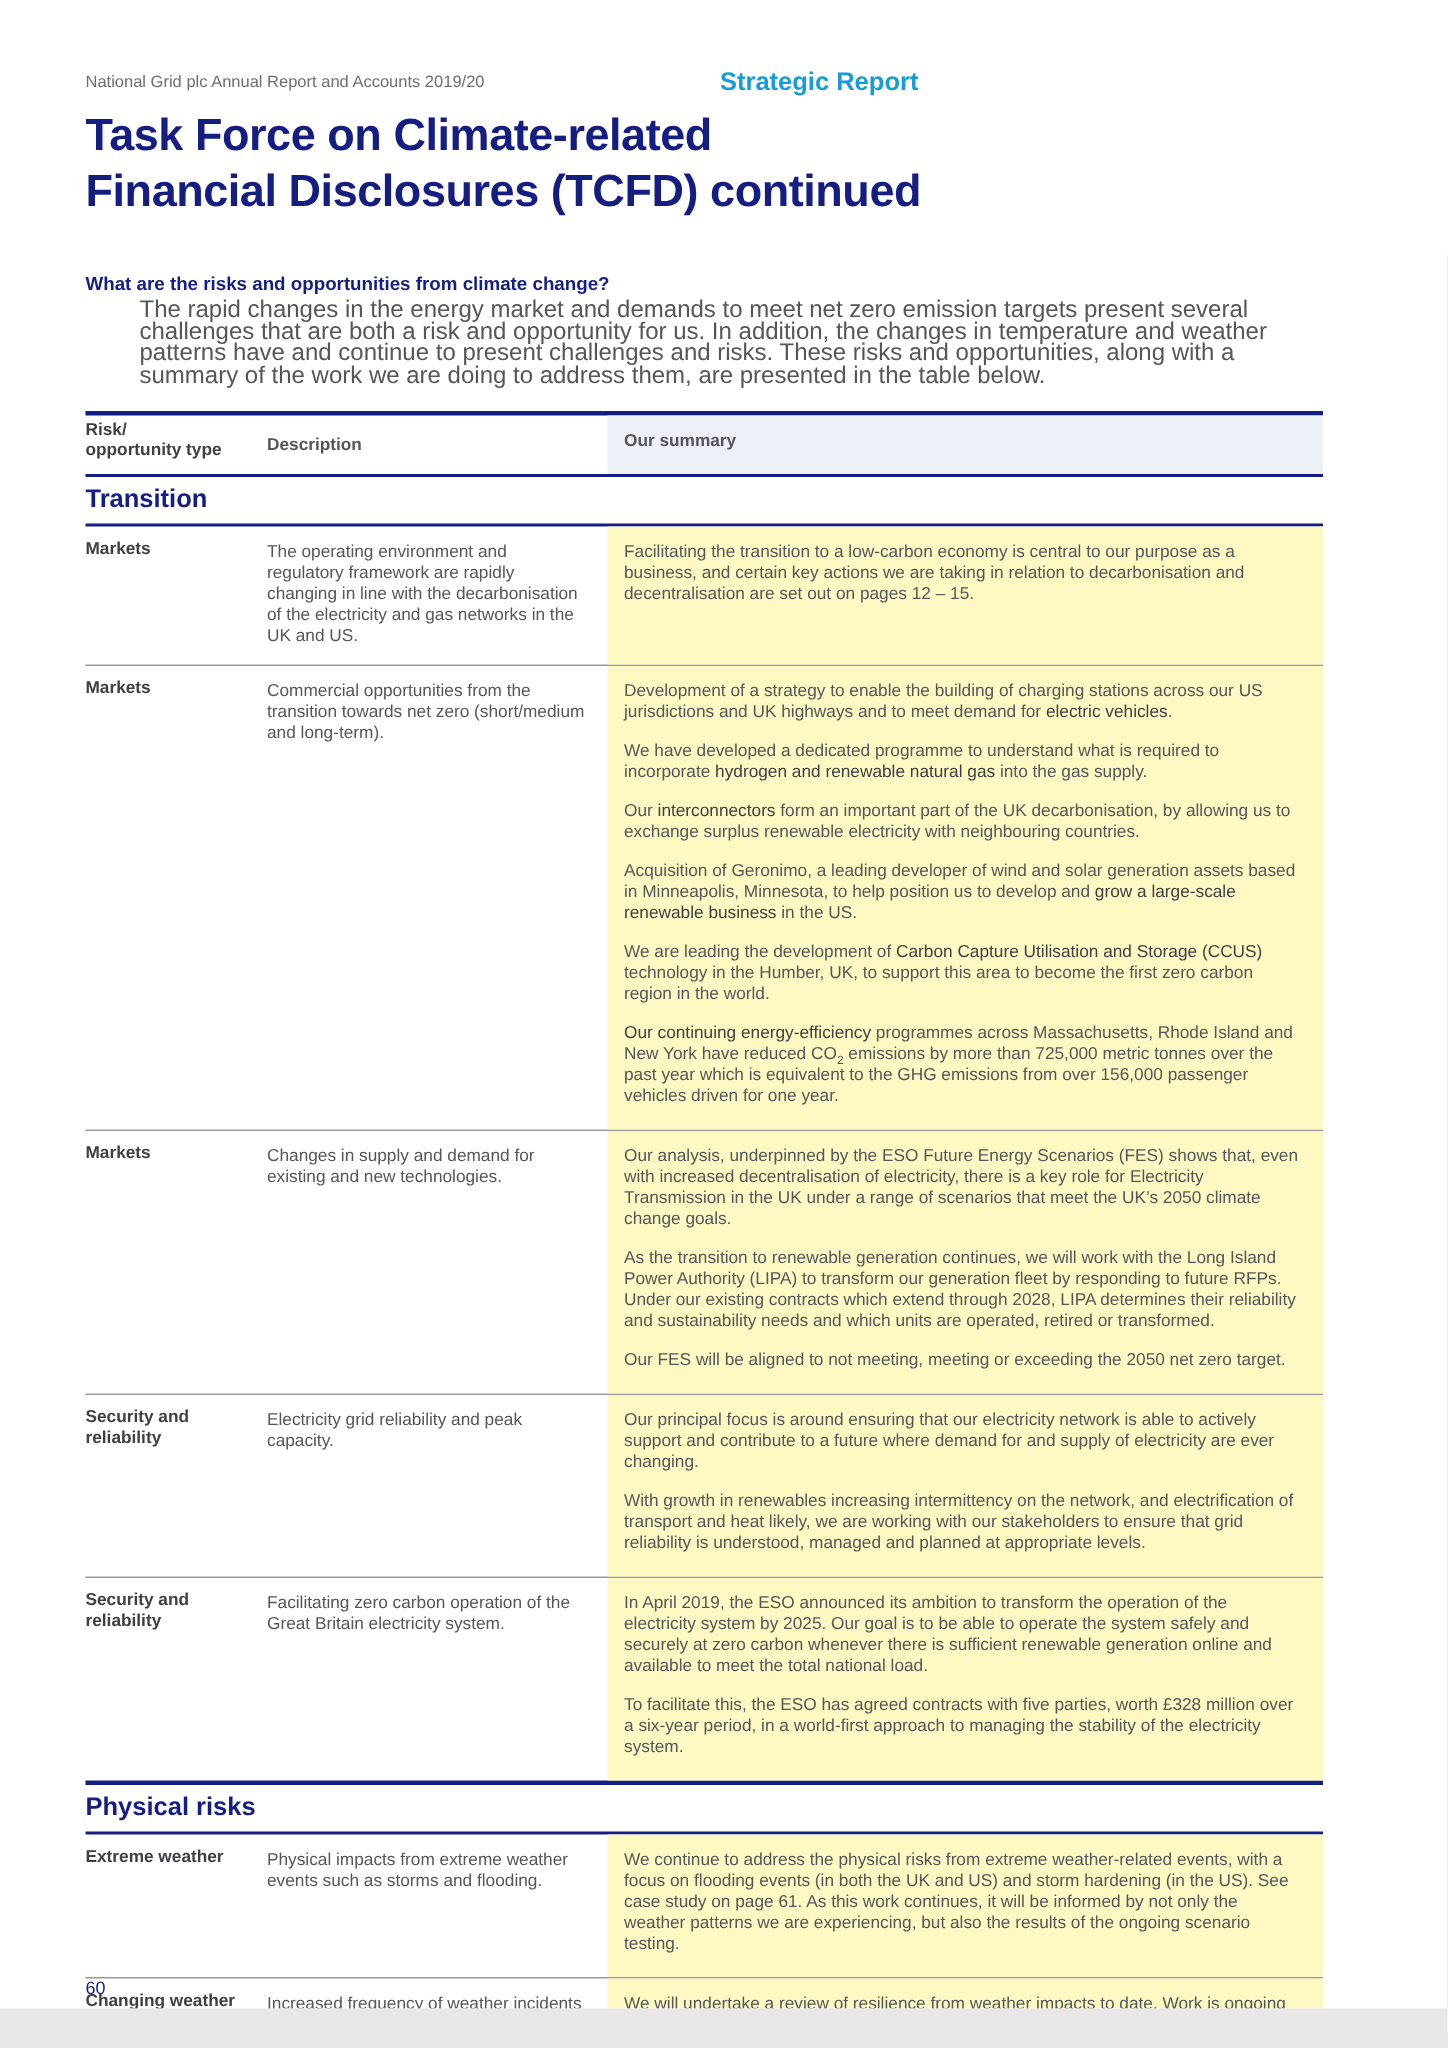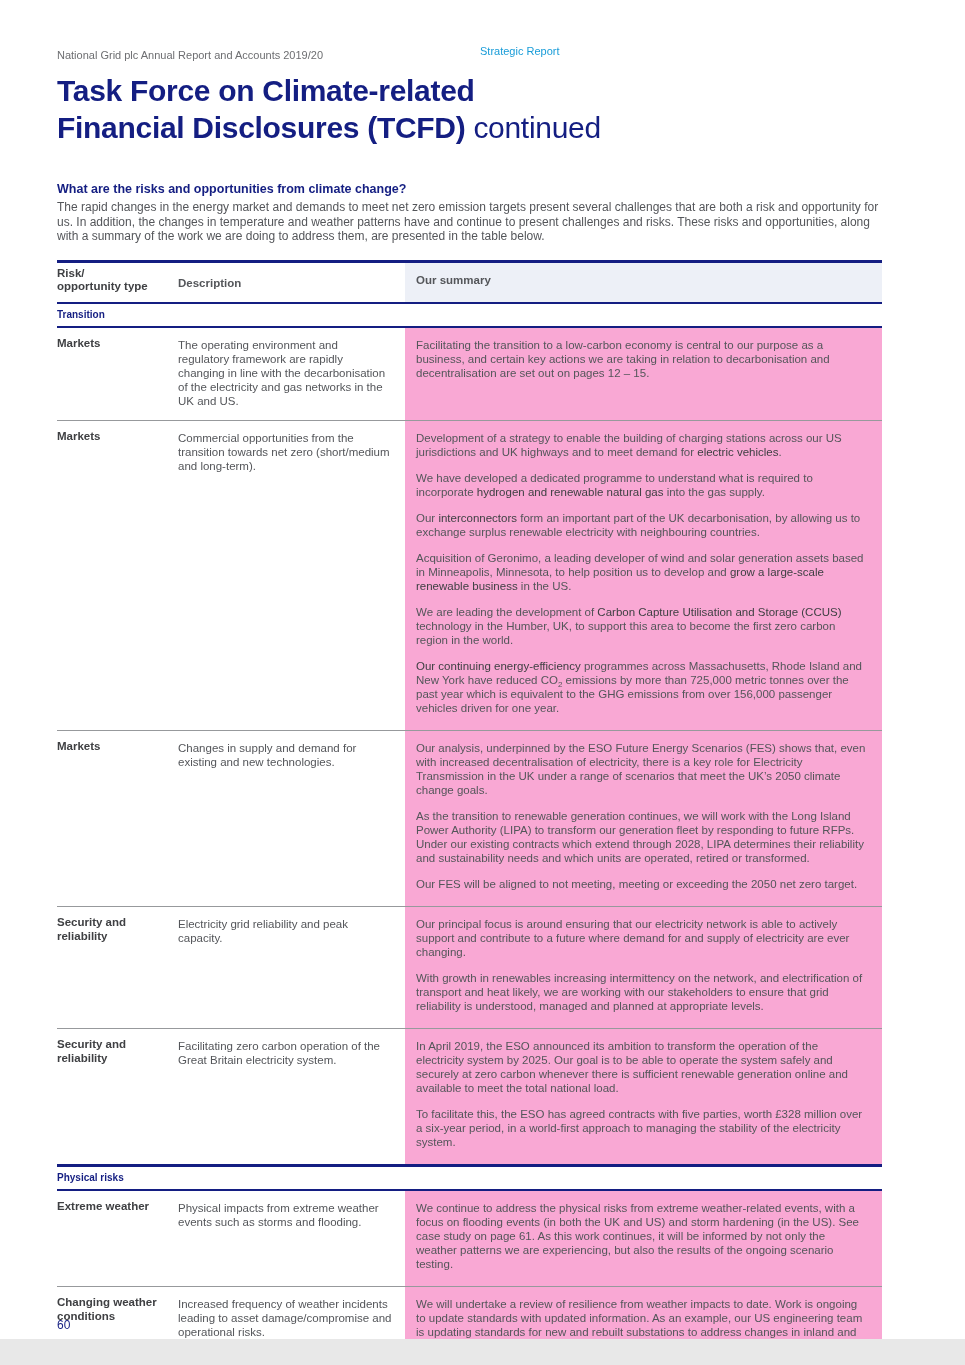--- a/index.html
+++ b/index.html
@@ -4,43 +4,43 @@
 <style>
   * { box-sizing: border-box; margin: 0; padding: 0; }
   html,body { background:#e8e8e8; }
   .page {
     width: 965px; height: 1339px; background: #ffffff; position: relative;
     font-family: "Liberation Sans", sans-serif; overflow: hidden; margin: 0 auto;
   }
   .content { position: absolute; left: 57px; top: 45px; width: 825px; }
   .meta-row { position: relative; height: 14px; }
   .meta-left { font-size: 11px; color: #6d6e71; }
-  .meta-right { position: absolute; left: 423px; top: 0; font-size: 11px; font-weight: 400; color: #189cd8; }
+  .meta-right { position: absolute; left: 423px; top: 0; font-size: 17px; font-weight: 700; color: #189cd8; }
   .title { margin-top: 13px; font-size: 30px; line-height: 37px; font-weight: 700; color: #141e82; letter-spacing: -0.3px; }
-  .title .light { font-weight: 400; margin-top: 15px; }
+  .title .light { font-weight: 700; margin-top: 15px; }
   .intro-heading { margin-top: 36px; font-size: 12.5px; font-weight: 700; color: #141e82; }
-  .intro-body { margin-top: 4px; font-size: 12px; line-height: 14.6px; color: #54565a; }
+  .intro-body { margin-top: 4px; font-size: 16px; line-height: 14.6px; color: #54565a; margin-left: 36px; }
 
   .table { margin-top: 16px; border-top: 3px solid #141e82; }
   .header-row { display: grid; grid-template-columns: 121px 227px 1fr; border-bottom: 2px solid #141e82; min-height: 30px; }
   .th { font-weight: 700; color: #141e82; font-size: 11.5px; }
   .c1.th { padding: 4px 10px 3px 0; line-height: 13px; }
   .thb { display: flex; align-items: flex-end; padding-bottom: 3px; }
   .c3.th { background: #edf0f7; padding-left: 11px; }
 
   .sec-row { border-bottom: 2px solid #141e82; }
   .sec-row.sec-top { border-top: 3px solid #141e82; }
-  .sec-label { font-size: 10px; font-weight: 700; color: #141e82; padding: 5px 0 6px; }
+  .sec-label { font-size: 17px; font-weight: 700; color: #141e82; padding: 5px 0 6px; }
 
   .row { display: grid; grid-template-columns: 121px 227px 1fr; border-bottom: 1px solid #97999c; }
   .row.no-border { border-bottom: none; }
   .cell { font-size: 11.5px; line-height: 14px; color: #54565a; }
   .c1 { font-weight: 700; color: #3f4043; padding: 8px 10px 12px 0; }
   .c2 { padding: 10px 13px 12px 0; }
-  .c3 { background: #f9a8d4; padding: 10px 16px 15px 11px; }
+  .c3 { background: #fef9c3; padding: 10px 16px 15px 11px; }
   .c3 p { margin: 0 0 12px 0; }
   .c3 p:last-child { margin-bottom: 0; }
   .b { font-weight: 400; color: #3f4043; }
   sub { font-size: 8px; line-height: 0; }
 
   .page-number { position: absolute; left: 57px; top: 1318px; font-size: 12px; font-weight: 400; color: #141e82; }
 </style>
 </head>
 <body>
 

